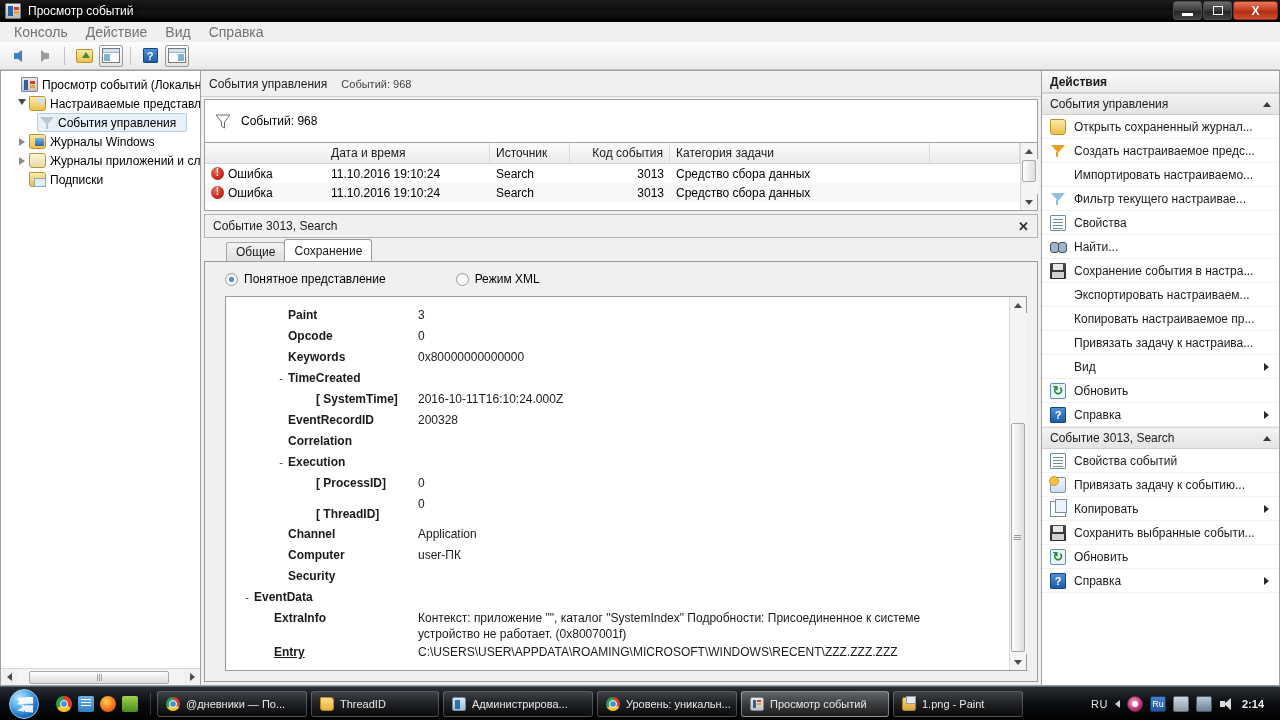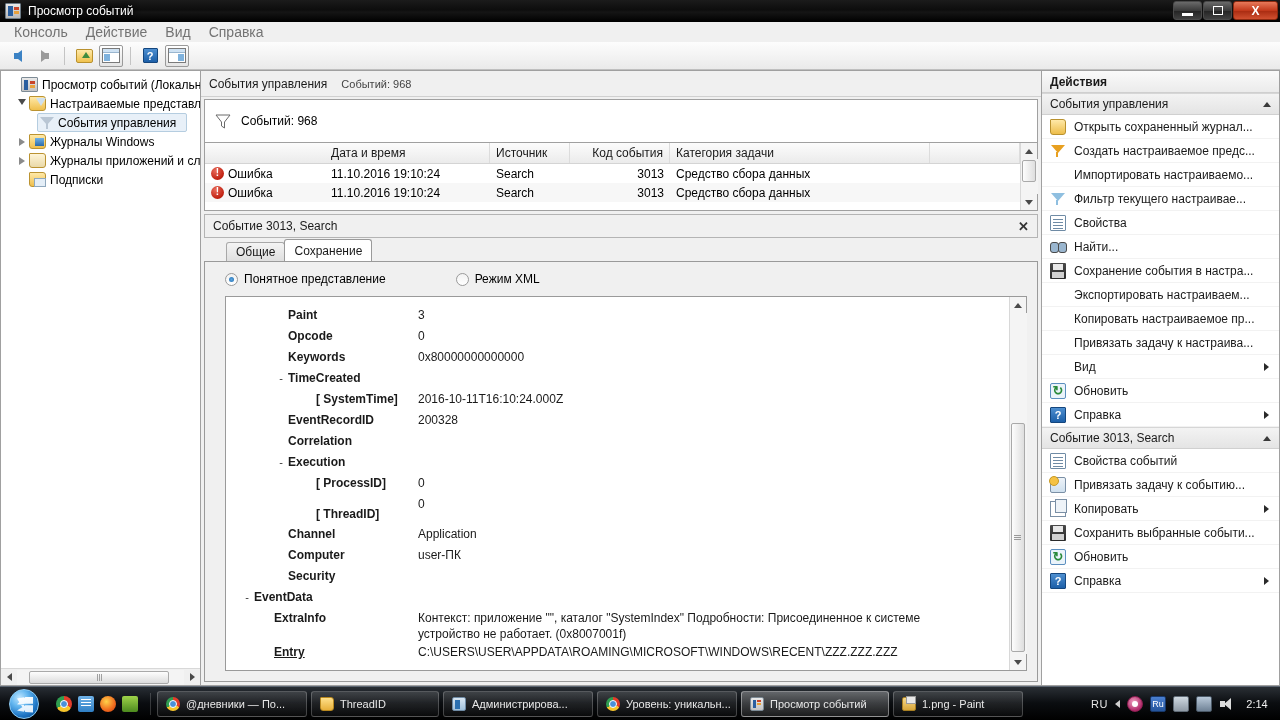--- a/index.html
+++ b/index.html
@@ -354,21 +354,21 @@
   .tchev { width:0;height:0;border-top:4px solid transparent;border-bottom:4px solid transparent;border-right:5px solid #cfcfcf; }
   .tri-ico { width: 16px; height: 16px; position: relative; }
   .tri-opera { border-radius:50%; background: radial-gradient(circle at 40% 35%,#f0a0c0,#b02a6a 70%); border:1px solid #8e1f52; }
   .tri-opera::after { content:""; position:absolute; inset:4px; border-radius:50%; background:#fff; }
   .tri-ru { background: linear-gradient(#4a7fd0,#24549b); border:1px solid #17386b; color:#fff; font-size:9px; text-align:center; line-height:14px; border-radius:2px; }
   .tri-bat { background: linear-gradient(#cfd8e0,#8f9aa6); border:1px solid #5f6a75; border-radius:2px; }
   .tri-net { background: linear-gradient(#b8c8d8,#6f8296); border:1px solid #4a5866; border-radius:2px; }
   .tri-vol { position: relative; }
   .tri-vol::before { content:""; position:absolute; left:1px; top:5px; width:5px; height:6px; background:#dcdcdc; }
   .tri-vol::after { content:""; position:absolute; left:5px; top:2px; width:0;height:0;border-top:6px solid transparent;border-bottom:6px solid transparent;border-right:7px solid #dcdcdc; }
-  #clock { color: #f0f0f0; font-size: 11px; min-width: 30px; text-align: center; }
+  #clock { color: #f0f0f0; font-size: 11px; min-width: 30px; text-align: left; font-weight: bold; }
 </style>
 </head>
 <body>
 
 <div id="desktop">
 
   <div id="window">
 
     <div id="titlebar">
       <div class="tb-icon"></div>

